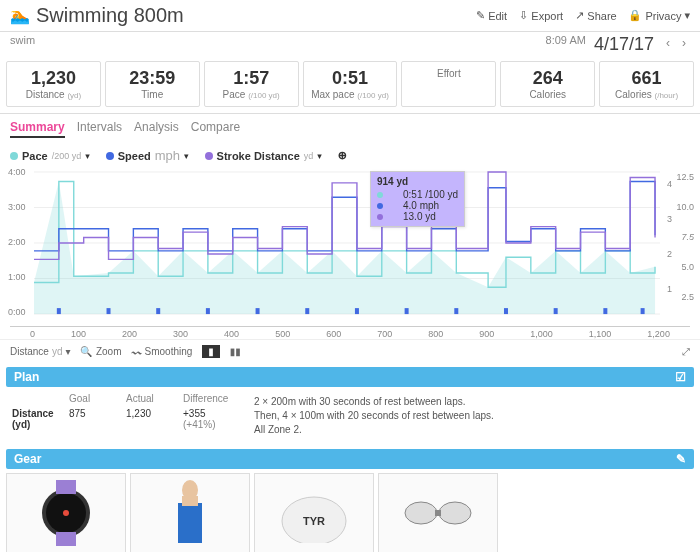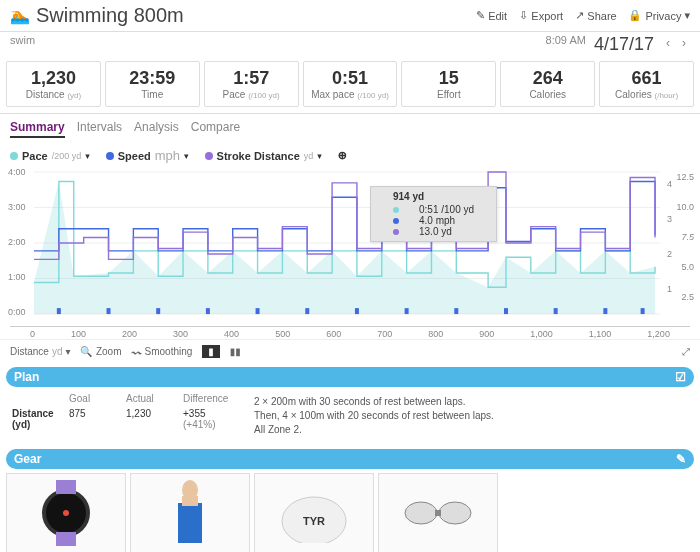--- a/index.html
+++ b/index.html
@@ -15,37 +15,37 @@
 .subheader .date{font-size:18px;color:#444;margin-right:8px}
 .subheader .nav{display:flex;gap:4px;font-size:12px}
 .subheader .nav span{cursor:pointer;padding:2px 4px}
 .stats{display:flex;gap:4px;padding:0 6px 6px}
 .stat{flex:1;border:1px solid #ddd;text-align:center;padding:6px 2px;border-radius:2px}
 .stat .val{font-size:18px;font-weight:bold;color:#333}
 .stat .lbl{font-size:10px;color:#777}
 .stat .sub{font-size:8px;color:#aaa}
 .tabs{display:flex;gap:12px;padding:6px 10px;border-top:1px solid #ddd;font-size:12px;color:#888}
 .tabs .tab{cursor:pointer;padding-bottom:2px}
-.tabs .tab.active{color:#701a75;font-weight:bold;border-bottom:2px solid #333}
+.tabs .tab.active{color:#ec4899;font-weight:bold;border-bottom:2px solid #333}
 .metrics{display:flex;gap:16px;padding:4px 10px;font-size:11px;align-items:center}
 .metric{display:flex;align-items:center;gap:4px;cursor:pointer}
 .dot{width:8px;height:8px;border-radius:50%}
 .chart-wrap{padding:0 10px;position:relative}
 .chart{height:160px;position:relative;border-bottom:1px solid #ccc}
 .ylabel{position:absolute;font-size:9px;color:#888}
 .chart svg{width:100%;height:100%}
 .xaxis{display:flex;justify-content:space-between;font-size:9px;color:#888;padding:2px 20px 0}
-.tooltip{position:absolute;top:19px;left:360px;background:#e5e5e5;border:1px solid #ccc;padding:4px 22px;font-size:10px;box-shadow:1px 1px 3px rgba(0,0,0,.1)}
+.tooltip{position:absolute;top:4px;left:360px;background:#c4b5fd;border:1px solid #ccc;padding:4px 6px;font-size:10px;box-shadow:1px 1px 3px rgba(0,0,0,.1)}
 .tooltip .th{font-weight:bold;margin-bottom:2px}
 .tooltip .row{display:flex;align-items:center;gap:20px}
 .controls{display:flex;align-items:center;gap:10px;padding:4px 10px;font-size:10px;color:#666;border-top:1px solid #eee}
 .controls .ctrl{display:flex;align-items:center;gap:3px;cursor:pointer}
 .controls .spacer{flex:1}
 .section{margin:4px 6px}
-.section-h{background:#4fb6e8;color:#fff;font-size:12px;font-weight:bold;padding:3px 8px;display:flex;justify-content:space-between;border-radius:10px}
+.section-h{background:#4fb6e8;color:#fff;font-size:12px;font-weight:bold;padding:3px 8px;display:flex;justify-content:space-between;border-radius:2px}
 .plan-body{display:flex;font-size:10px;padding:4px 0}
 .plan-table{width:240px}
 .plan-table .r{display:flex;padding:2px 6px}
 .plan-table .r.h{color:#888}
 .plan-table .c{flex:1}
 .plan-text{flex:1;padding:4px 8px;color:#555;line-height:1.4}
 .gear-body{display:flex;gap:4px;padding:4px 0}
 .gear-item{width:120px;height:80px;border:1px solid #ddd;display:flex;align-items:center;justify-content:center;background:#fafafa}
 </style>
 </head>
@@ -83,21 +83,20 @@
     </div>
     <div class="stat">
       <div class="val">1:57</div>
       <div class="lbl">Pace <span class="sub">(/100 yd)</span></div>
     </div>
     <div class="stat">
       <div class="val">0:51</div>
       <div class="lbl">Max pace <span class="sub">(/100 yd)</span></div>
     </div>
     <div class="stat">
-      <div class="val">15</div>
       <div class="lbl">Effort <span class="sub"></span></div>
     </div>
     <div class="stat">
       <div class="val">264</div>
       <div class="lbl">Calories <span class="sub"></span></div>
     </div>
     <div class="stat">
       <div class="val">661</div>
       <div class="lbl">Calories <span class="sub">(/hour)</span></div>
     </div>

